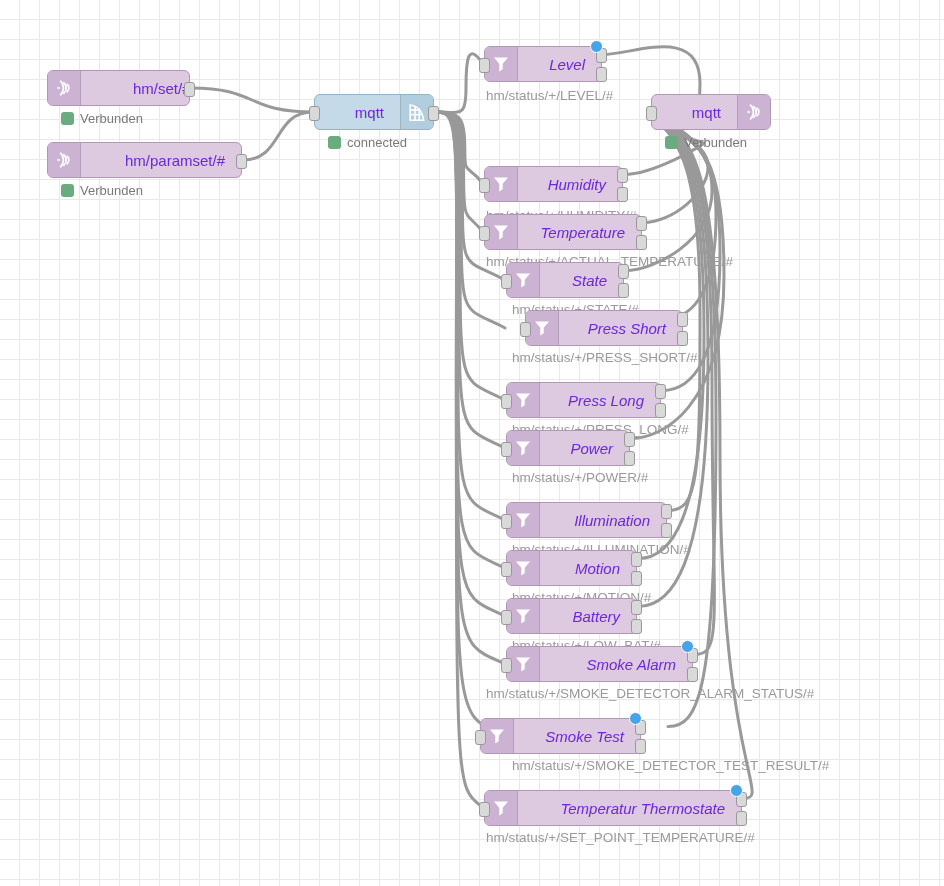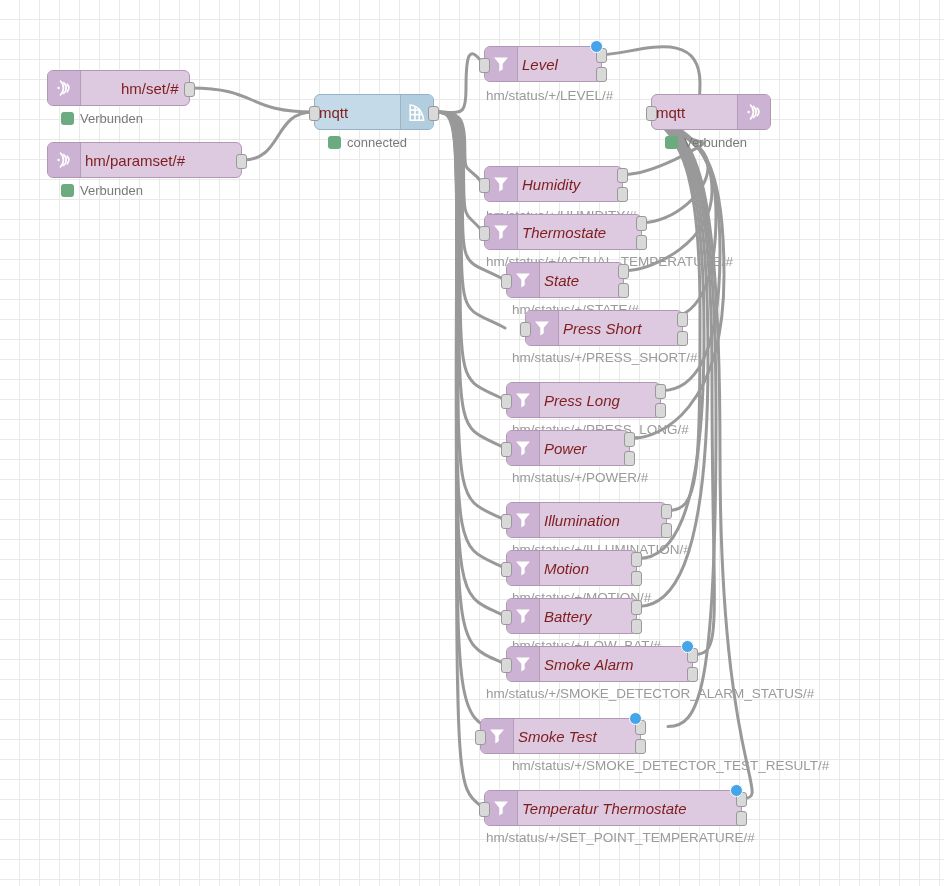--- a/index.html
+++ b/index.html
@@ -61,25 +61,25 @@
   }
   .node.purple .node-icon-box { background: #cdb3d3; }
   .node.blue .node-icon-box { background: #b2cddd; }
   .node-icon-box.right {
     border-radius: 0 5px 5px 0;
     border-right: none;
     border-left: 1px solid rgba(0,0,0,0.12);
   }
   .node-label {
     flex: 1 1 auto;
-    padding: 0 4px;
+    padding: 0 16px;
     font-size: 15px;
-    color: #7f1d1d;
+    color: #6d28d9;
     white-space: nowrap;
-    text-align: left;
+    text-align: right;
     overflow: hidden;
   }
   .node-label.italic { font-style: italic; }
   .port {
     position: absolute;
     width: 11px;
     height: 15px;
     background: #d9d9d9;
     border: 1px solid #999999;
     border-radius: 3px;
@@ -255,21 +255,21 @@
         <div class="port out" style="top: 1px;"></div>
         <div class="port out" style="top: 20px;"></div>
       </div>
       <div class="sublabel" style="left: 486px; top: 208px;">hm/status/+/HUMIDITY/#</div>
       <div class="node purple" style="left: 484px; top: 214px; width: 158px;">
         <div class="node-icon-box">
           <svg class="glyph" width="20" height="20" viewBox="0 0 20 20">
             <path d="M3 3.6 h14 l-5.3 6.2 v5.4 l-3.4 2.2 v-7.6 z" fill="#ffffff"></path>
           </svg>
         </div>
-        <div class="node-label italic">Thermostate</div>
+        <div class="node-label italic">Temperature</div>
         <div class="port in" style="top: 10.5px;"></div>
         <div class="port out" style="top: 1px;"></div>
         <div class="port out" style="top: 20px;"></div>
       </div>
       <div class="sublabel" style="left: 486px; top: 254px;">hm/status/+/ACTUAL_TEMPERATURE/#</div>
       <div class="node purple" style="left: 506px; top: 262px; width: 118px;">
         <div class="node-icon-box">
           <svg class="glyph" width="20" height="20" viewBox="0 0 20 20">
             <path d="M3 3.6 h14 l-5.3 6.2 v5.4 l-3.4 2.2 v-7.6 z" fill="#ffffff"></path>
           </svg>

